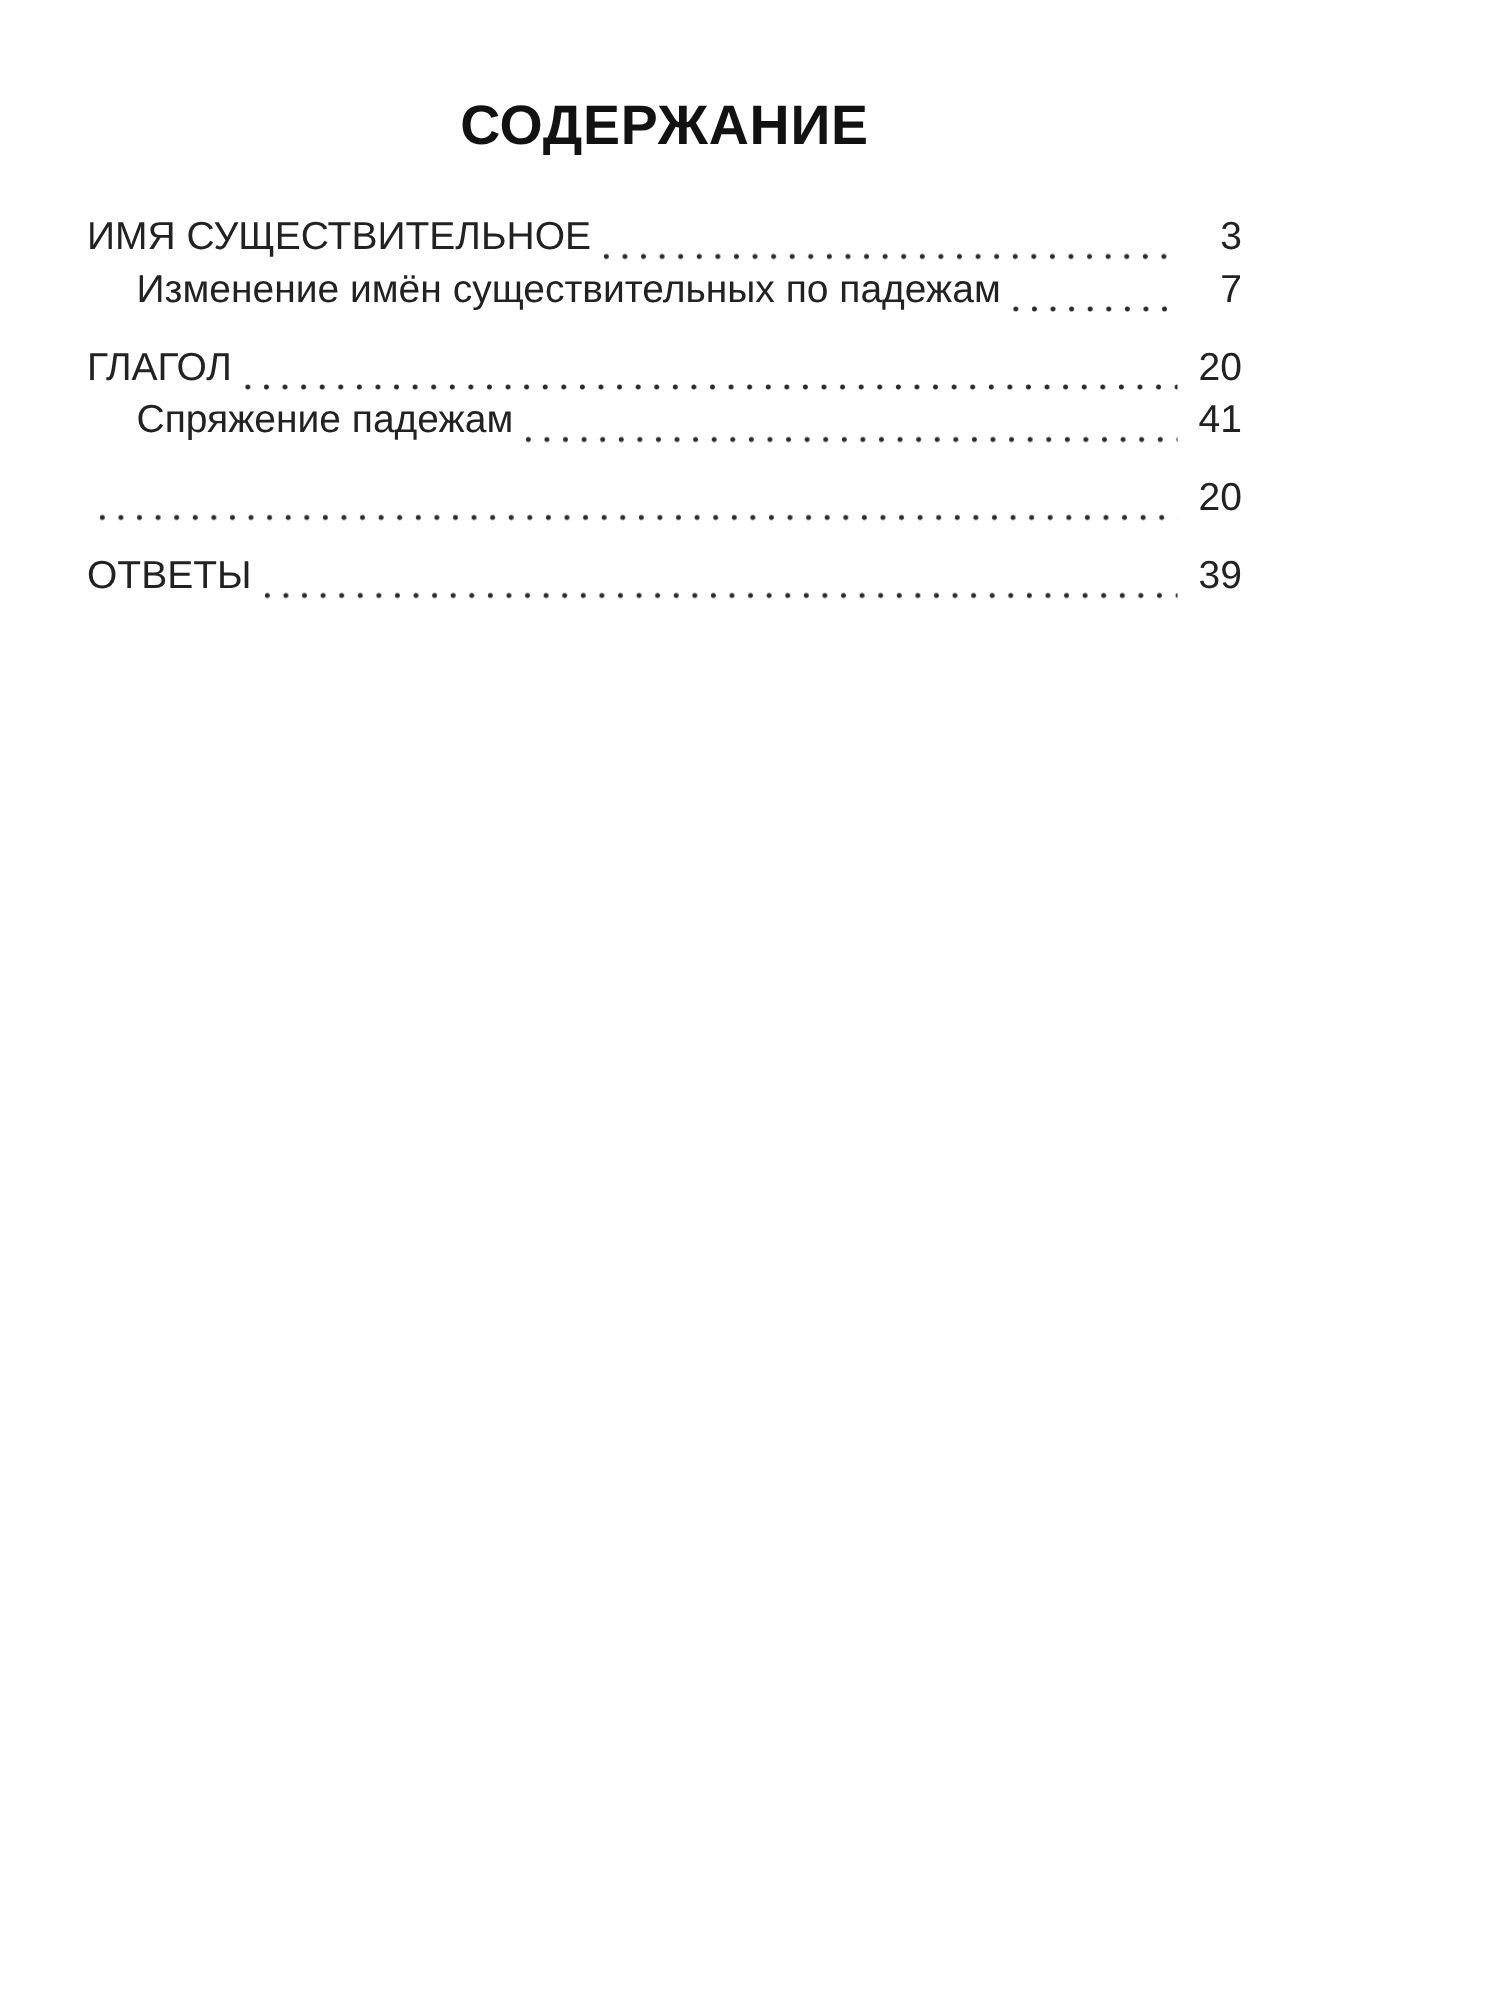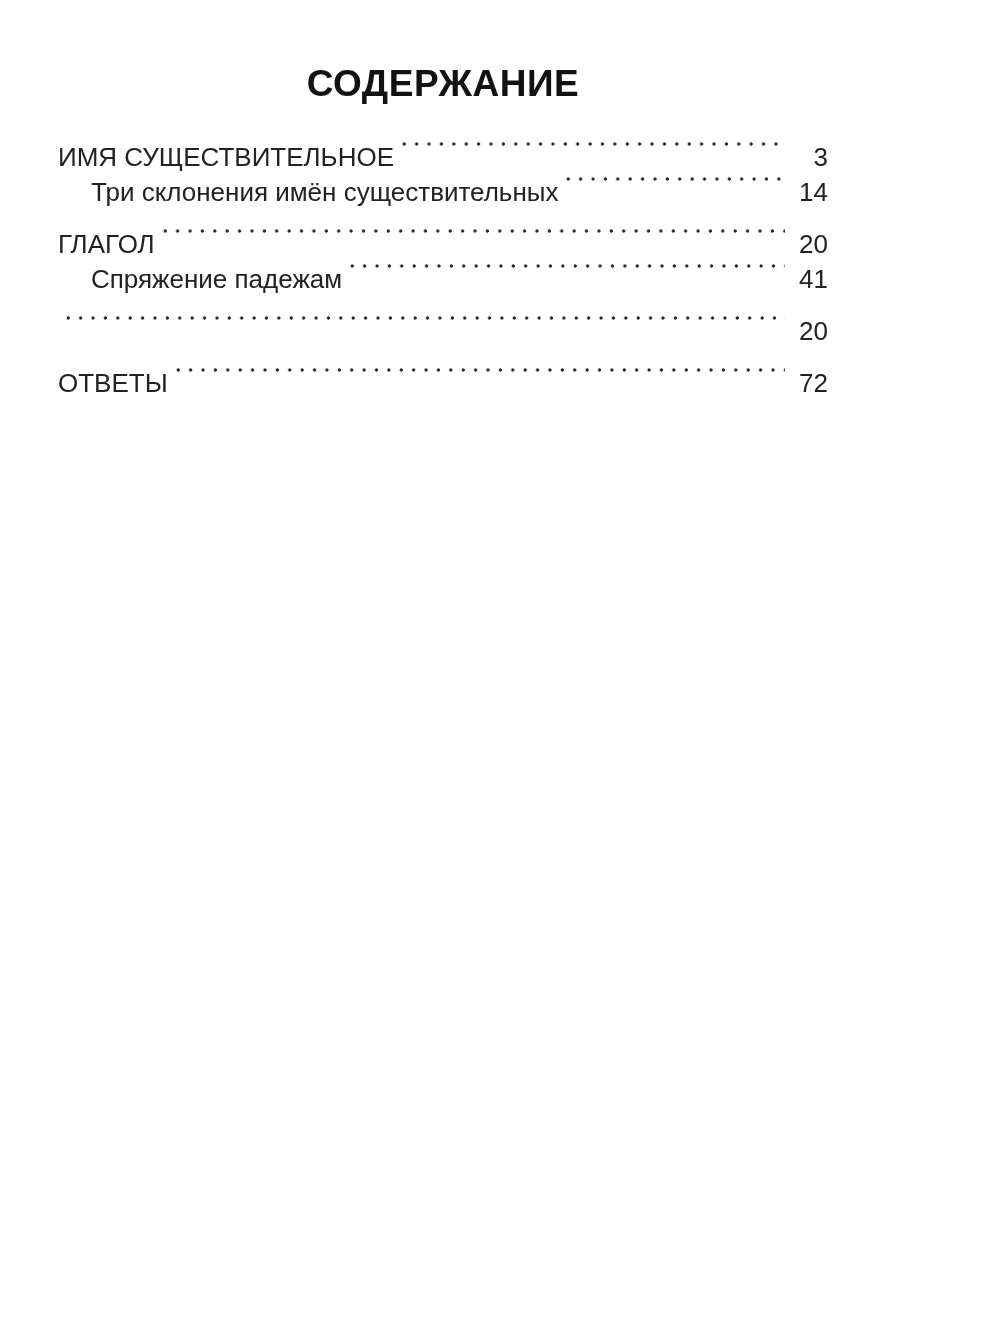--- a/index.html
+++ b/index.html
@@ -29,21 +29,21 @@
     text-align: center;
     color: #121212;
   }
   .toc {
     width: 100%;
   }
   .section { margin-top: 17px; }
   .section:first-child { margin-top: 0; }
   .row {
     display: flex;
-    align-items: flex-start;
+    align-items: flex-end;
     font-size: 26px;
     line-height: 35px;
     color: #222222;
   }
   .row.sub { padding-left: 33px; }
   .label { white-space: nowrap; }
   .leader {
     flex: 1 1 auto;
     min-width: 24px;
     height: 8px;
@@ -65,23 +65,23 @@
 <div class="page">
   <h1 class="title">СОДЕРЖАНИЕ</h1>
   <div class="toc" id="toc">
       <div class="section">
         <div class="row">
           <span class="label">ИМЯ СУЩЕСТВИТЕЛЬНОЕ</span>
           <span class="leader"></span>
           <span class="pagenum">3</span>
         </div>
         <div class="row sub">
-          <span class="label">Три склонения имён существительных</span>
+          <span class="label">Изменение имён существительных по падежам</span>
           <span class="leader"></span>
-          <span class="pagenum">14</span>
+          <span class="pagenum">7</span>
         </div>
       </div>
       <div class="section">
         <div class="row">
           <span class="label">ГЛАГОЛ</span>
           <span class="leader"></span>
           <span class="pagenum">20</span>
         </div>
         <div class="row sub">
           <span class="label">Спряжение падежам</span>
@@ -92,17 +92,17 @@
       <div class="section">
         <div class="row">
           <span class="leader"></span>
           <span class="pagenum">20</span>
         </div>
       </div>
       <div class="section">
         <div class="row">
           <span class="label">ОТВЕТЫ</span>
           <span class="leader"></span>
-          <span class="pagenum">72</span>
+          <span class="pagenum">39</span>
         </div>
       </div>
     </div>
 </div>
 
 </body></html>

